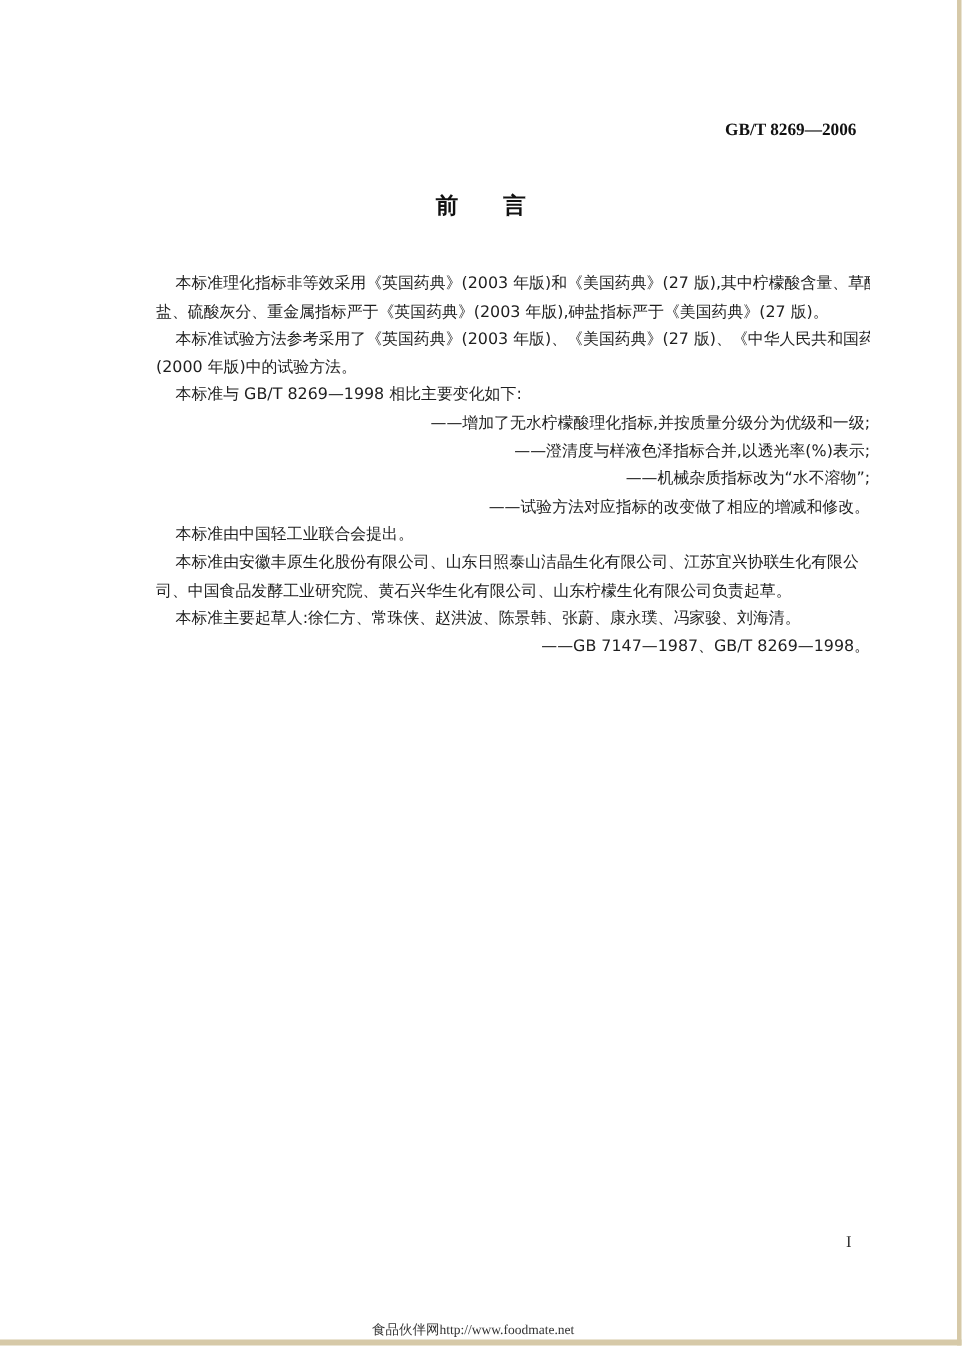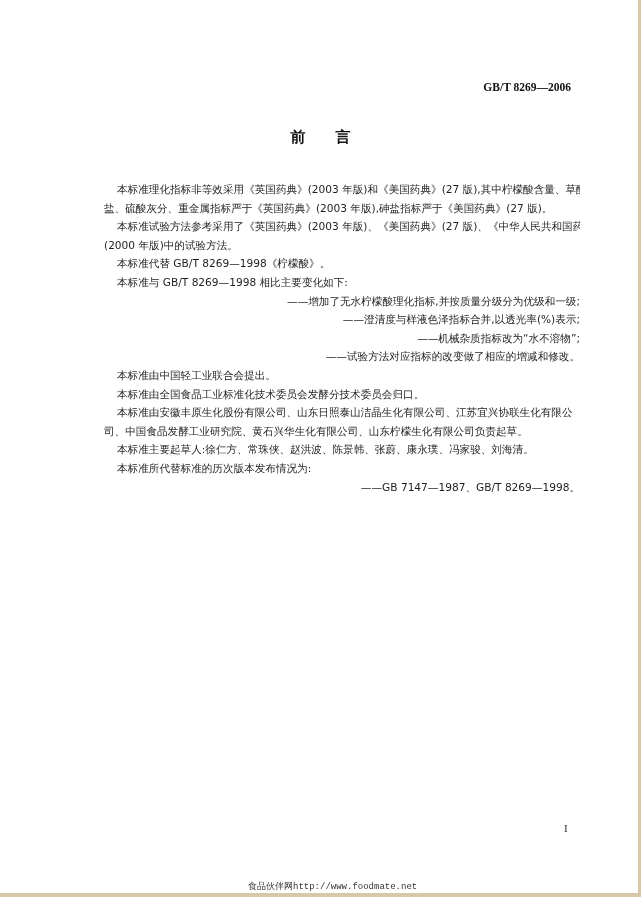--- a/index.html
+++ b/index.html
@@ -35,46 +35,43 @@
   }
   .line { white-space: nowrap; overflow: hidden; height: 18.6px; }
   .indent { padding-left: 13px; }
   .dash { padding-left: 13px; text-align: right; }
   .page-number {
     position: absolute; top: 822px; left: 564px;
     font-family: "Liberation Serif", serif; font-size: 11px; color: #333;
   }
   .footer-link {
     position: absolute; top: 880px; left: 248px;
-    font-family: Liberation Mono, monospace; font-size: 9px; color: #333;
+    font-family: Liberation Serif, serif; font-size: 9px; color: #333;
   }
 </style>
 </head>
 <body>
 
 <div class="right-edge"></div>
 <div class="bottom-edge"></div>
 
 <div class="std-code">GB/T 8269—2006</div>
 <div class="title">前言</div>
 
 <div class="body-text">
   <div class="line indent">本标准理化指标非等效采用《英国药典》(2003 年版)和《美国药典》(27 版),其中柠檬酸含量、草酸</div>
   <div class="line">盐、硫酸灰分、重金属指标严于《英国药典》(2003 年版),砷盐指标严于《美国药典》(27 版)。</div>
   <div class="line indent">本标准试验方法参考采用了《英国药典》(2003 年版)、《美国药典》(27 版)、《中华人民共和国药典》</div>
   <div class="line">(2000 年版)中的试验方法。</div>
-  <div class="line indent">本标准代替 GB/T 8269—1998《柠檬酸》。</div>
   <div class="line indent">本标准与 GB/T 8269—1998 相比主要变化如下:</div>
   <div class="line dash">——增加了无水柠檬酸理化指标,并按质量分级分为优级和一级;</div>
   <div class="line dash">——澄清度与样液色泽指标合并,以透光率(%)表示;</div>
   <div class="line dash">——机械杂质指标改为“水不溶物”;</div>
   <div class="line dash">——试验方法对应指标的改变做了相应的增减和修改。</div>
   <div class="line indent">本标准由中国轻工业联合会提出。</div>
-  <div class="line indent">本标准由全国食品工业标准化技术委员会发酵分技术委员会归口。</div>
   <div class="line indent">本标准由安徽丰原生化股份有限公司、山东日照泰山洁晶生化有限公司、江苏宜兴协联生化有限公</div>
   <div class="line">司、中国食品发酵工业研究院、黄石兴华生化有限公司、山东柠檬生化有限公司负责起草。</div>
   <div class="line indent">本标准主要起草人:徐仁方、常珠侠、赵洪波、陈景韩、张蔚、康永璞、冯家骏、刘海清。</div>
-  <div class="line indent">本标准所代替标准的历次版本发布情况为:</div>
   <div class="line dash">——GB 7147—1987、GB/T 8269—1998。</div>
 </div>
 
 <div class="page-number">I</div>
 <div class="footer-link">食品伙伴网http://www.foodmate.net</div>
 
 </body></html>

